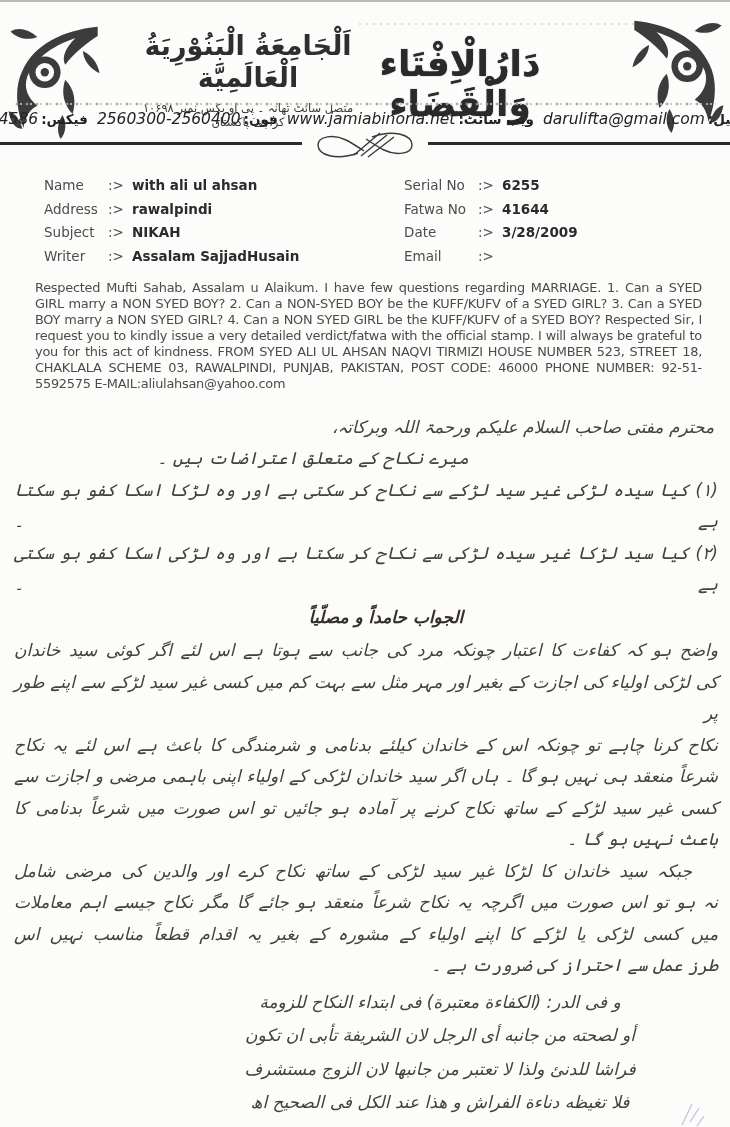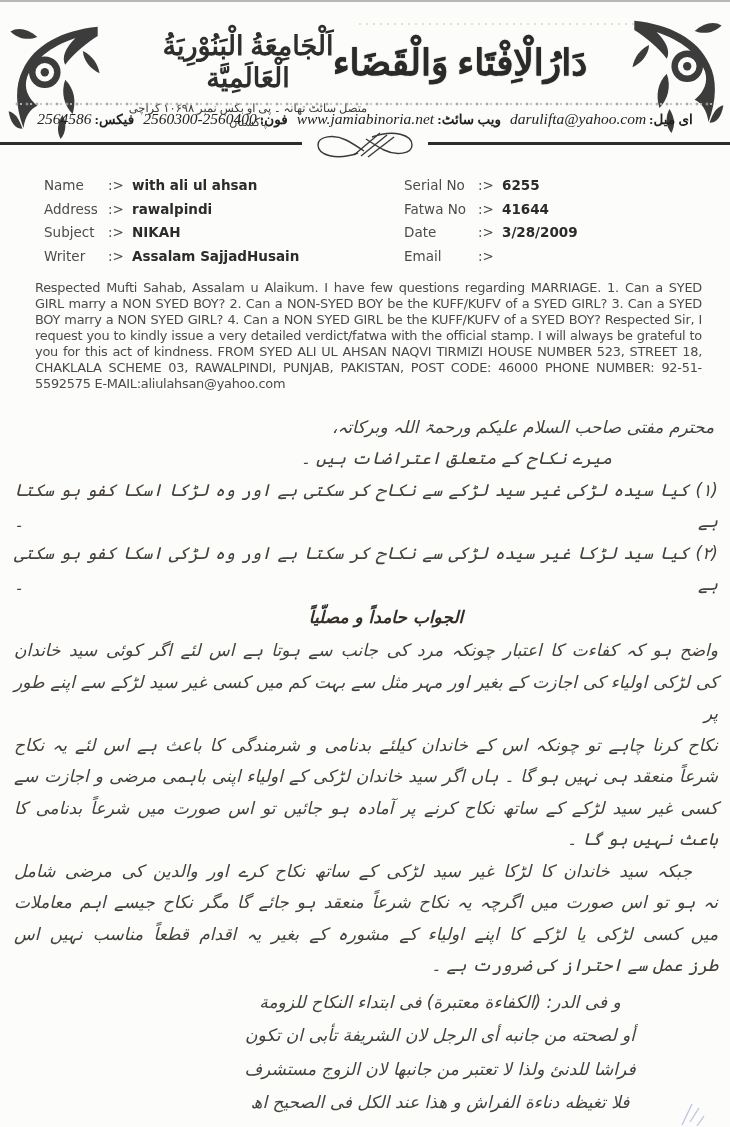--- a/index.html
+++ b/index.html
@@ -3,21 +3,21 @@
 <meta charset="utf-8">
 <style>
   html,body{margin:0;padding:0;background:#e8e8e6;}
   .page{
     position:relative;width:730px;height:1127px;margin:0 auto;
     background:#fcfcfa;overflow:hidden;
     font-family:"DejaVu Sans",sans-serif;color:#3b3b3b;
     border-top:2px solid #b9b9b4;
   }
   
-  .header{position:relative;height:160px;font-family:Liberation Serif, serif;}
+  .header{position:relative;height:160px;}
   .corner-ornament{position:absolute;top:22px;width:94px;height:116px;}
   .corner-ornament.left{left:8px;}
   .corner-ornament.right{right:6px;top:16px;transform:scaleX(-1);}
   .inst-block{position:absolute;top:28px;left:128px;width:240px;text-align:center;direction:rtl;}
   .inst-name{font-size:27px;font-weight:bold;color:#2e2e2e;line-height:1.2;letter-spacing:-1px;}
   .inst-addr{font-size:11.5px;color:#3a3a3a;margin-top:6px;}
   .dept-title{
     position:absolute;top:42px;right:120px;width:300px;text-align:center;direction:rtl;
     font-size:36px;font-weight:bold;color:#2a2a2a;letter-spacing:-1px;line-height:1.1;
     text-shadow:0 0 1px #2a2a2a;
@@ -57,21 +57,21 @@
   
   .question{
     margin:17px 28px 0 35px;font-size:12.9px;line-height:1.245;color:#4b4b4b;
     text-align:justify;letter-spacing:-0.25px;
   }
   
   .urdu{direction:rtl;margin:20px 12px 0 14px;font-style:italic;color:#45413c;
         font-size:17px;line-height:31.5px;}
   .u-line{white-space:normal;}
   .salutation{text-align:right;padding-left:6px;padding-right:4px;}
-  .intro{text-align:right;padding-right:106px;}
+  .intro{text-align:center;padding-right:106px;}
   .just{text-align:justify;text-align-last:justify;}
   .indent{padding-right:26px;}
   .endline{text-align:right;}
   .u-heading{text-align:center;font-weight:bold;font-style:italic;font-size:17px;
              margin:1px 0 2px 40px;color:#352f2a;}
   .ar-block{width:400px;margin:4px 78px 0 auto;text-align:center;line-height:33.5px;font-size:17px;}
   
   .pen-mark{position:absolute;left:678px;top:1096px;opacity:.55;}
 </style>
 </head>
@@ -119,21 +119,21 @@
       <div class="inst-addr">متصل سائٹ تھانہ ۔ پی او بکس نمبر ۱۰۶۹۸ کراچی پاکستان</div>
     </div>
 
     <div class="dept-title">دَارُالْاِفْتَاء وَالْقَضَاء</div>
 
     <div class="chain-line"></div>
 
     <div class="contact-line">
       <span class="contact-seg">
         <span class="contact-label">ای میل:</span>
-        <span class="contact-value" dir="ltr">darulifta@yahoo.com</span>
+        <span class="contact-value" dir="ltr">darulifta@gmail.com</span>
       </span>
       <span class="contact-seg">
         <span class="contact-label">ویب سائٹ:</span>
         <span class="contact-value" dir="ltr">www.jamiabinoria.net</span>
       </span>
       <span class="contact-seg">
         <span class="contact-label">فون:</span>
         <span class="contact-value" dir="ltr">2560300-2560400</span>
       </span>
       <span class="contact-seg">

